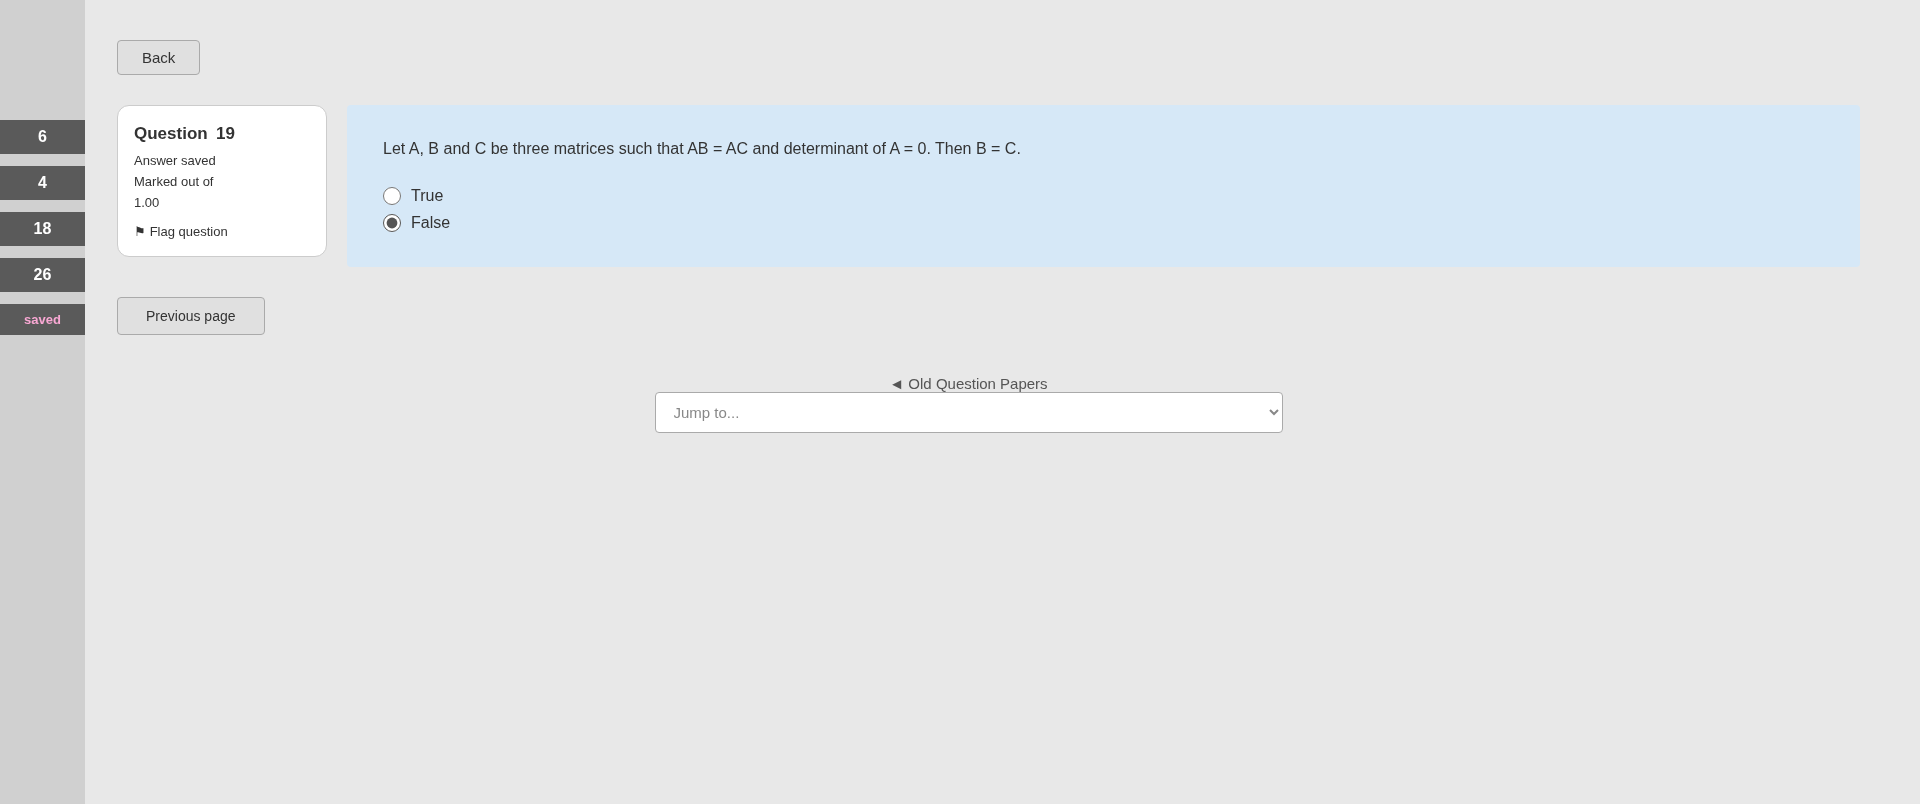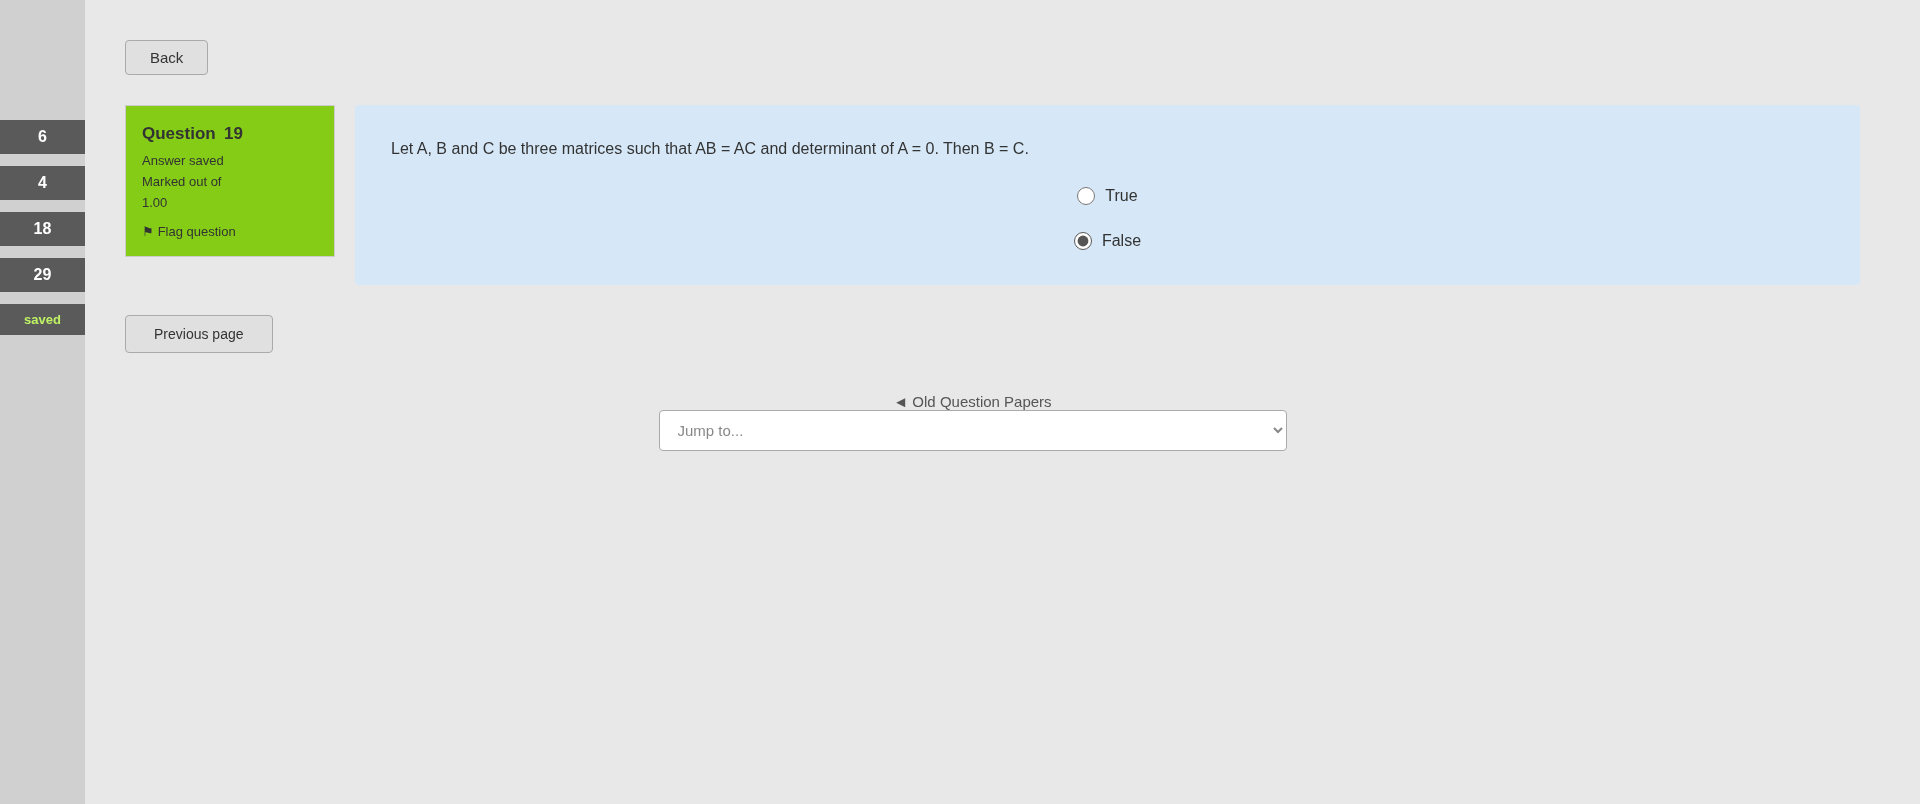--- a/index.html
+++ b/index.html
@@ -32,32 +32,32 @@
       text-align: center;
       padding: 8px 0;
       font-size: 16px;
       font-weight: bold;
       margin-bottom: 12px;
       cursor: pointer;
     }
 
     .sidebar-item-saved {
       background-color: #5a5a5a;
-      color: #bef264;
+      color: #f9a8d4;
       text-align: center;
       padding: 8px 4px;
       font-size: 13px;
       font-weight: bold;
       cursor: pointer;
     }
 
     
     .main {
       flex: 1;
-      padding: 40px 60px 40px 40px;
+      padding: 40px 60px 40px 32px;
       display: flex;
       flex-direction: column;
       gap: 30px;
     }
 
     
     .back-button {
       background-color: #e0e0e0;
       border: 1px solid #aaa;
       border-radius: 4px;
@@ -71,23 +71,23 @@
     
     .question-row {
       display: flex;
       flex-direction: row;
       gap: 20px;
       align-items: flex-start;
     }
 
     
     .question-info {
-      background-color: #84cc16;
+      background-color: #ffffff;
       border: 1px solid #ccc;
-      border-radius: 0;
+      border-radius: 12px;
       padding: 14px 16px;
       min-width: 210px;
       max-width: 210px;
       font-size: 14px;
       line-height: 1.6;
     }
 
     .question-info .question-number {
       font-size: 15px;
       margin-bottom: 4px;
@@ -127,22 +127,20 @@
     }
 
     .question-text {
       margin-bottom: 20px;
       font-size: 16px;
     }
 
     .answer-options {
       display: flex;
       flex-direction: column;
-      gap: 18px;
-      align-items: center;
     }
 
     .answer-option {
       display: flex;
       align-items: center;
       gap: 10px;
       font-size: 16px;
       cursor: pointer;
     }
 
@@ -207,21 +205,21 @@
   <div class="sidebar-item">
     <span>6</span>
   </div>
   <div class="sidebar-item">
     <span>4</span>
   </div>
   <div class="sidebar-item">
     <span>18</span>
   </div>
   <div class="sidebar-item">
-    <span>29</span>
+    <span>26</span>
   </div>
   <div class="sidebar-item-saved">
     <span>saved</span>
   </div>
 </div>
 
 <div class="main">
 
   <button class="back-button">Back</button>
 

